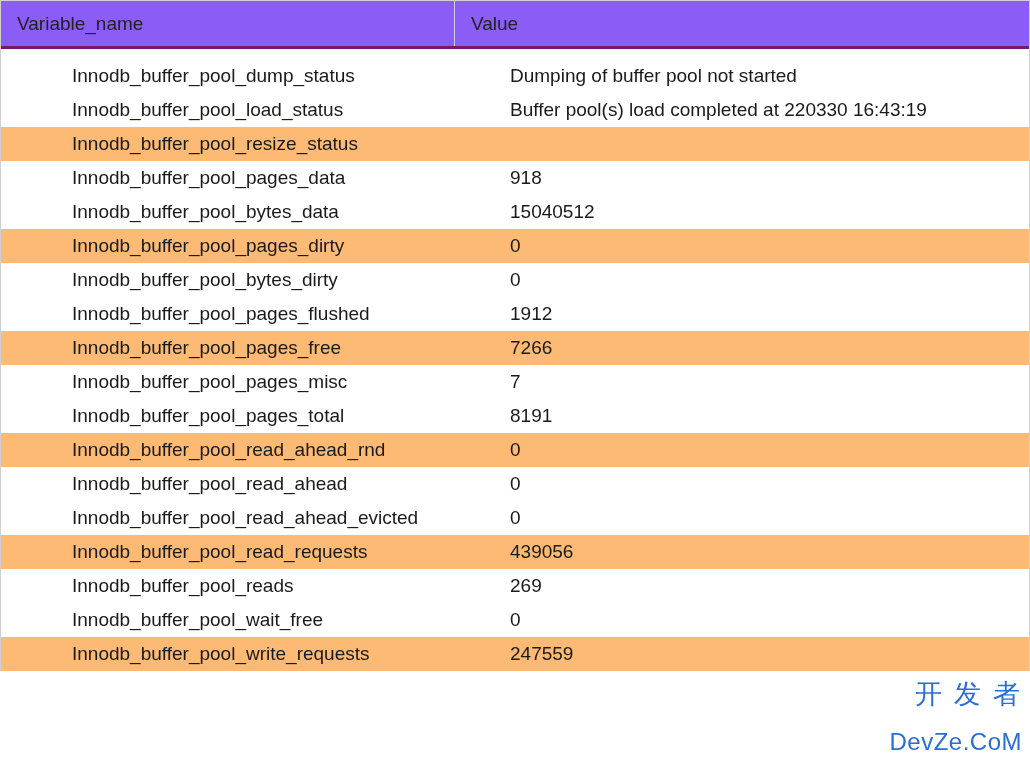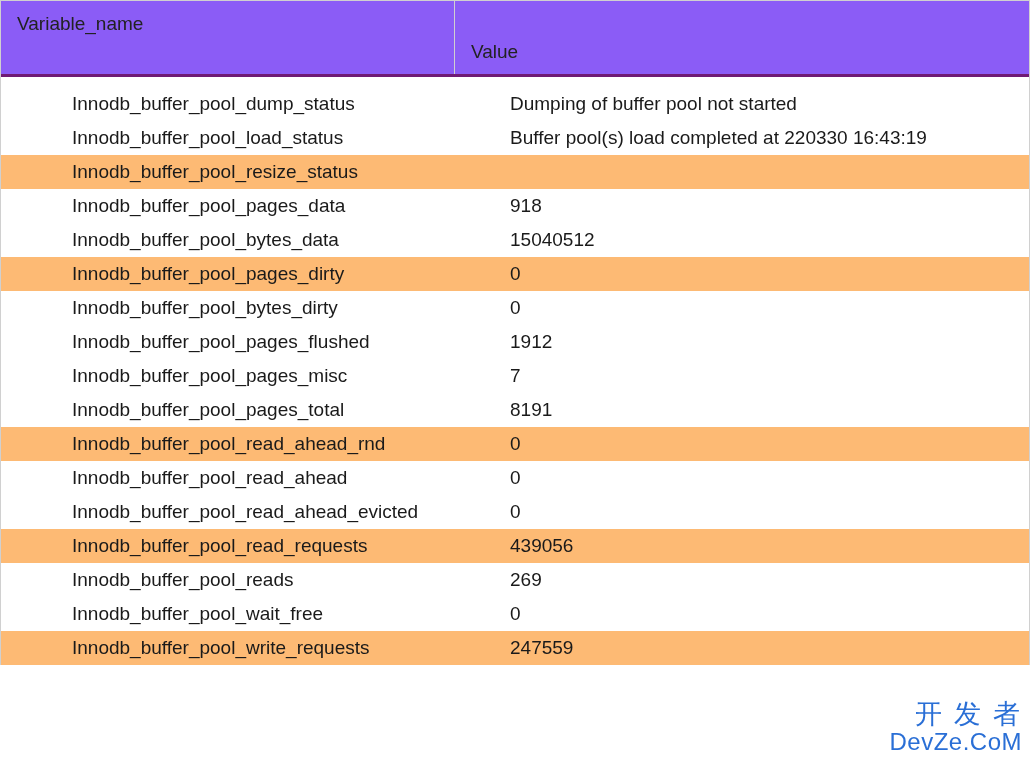--- a/index.html
+++ b/index.html
@@ -32,21 +32,20 @@
       padding: 12px 16px 11px 16px;
       font-weight: 400;
       color: #222;
     }
     .header-cell.col-name {
       width: 454px;
       border-right: 1px solid #d0d0d0;
     }
     .header-cell.col-value {
       flex: 1;
-      margin-top: 28px;
     }
     .body {
       padding-top: 10px;
     }
     .data-row {
       display: flex;
       line-height: 1.0;
       padding-left: 47px;
     }
     .data-row.striped {
@@ -79,20 +78,21 @@
       font-size: 27px;
       letter-spacing: 12px;
       font-weight: 400;
       margin-right: -10px;
     }
     .watermark .line2 {
       color: #2a6fd6;
       font-size: 24px;
       letter-spacing: 0.5px;
       font-weight: 400;
+      margin-top: 20px;
     }
   </style>
 </head>
 <body>
 
 <div class="table-container">
   <div class="header-row">
     <div class="header-cell col-name">Variable_name</div>
     <div class="header-cell col-value">Value</div>
   </div>
@@ -121,20 +121,24 @@
         <div class="data-cell col-name">Innodb_buffer_pool_pages_dirty</div>
         <div class="data-cell col-value">0</div>
       </div>
       <div class="data-row">
         <div class="data-cell col-name">Innodb_buffer_pool_bytes_dirty</div>
         <div class="data-cell col-value">0</div>
       </div>
       <div class="data-row">
         <div class="data-cell col-name">Innodb_buffer_pool_pages_flushed</div>
         <div class="data-cell col-value">1912</div>
+      </div>
+      <div class="data-row striped">
+        <div class="data-cell col-name">Innodb_buffer_pool_pages_free</div>
+        <div class="data-cell col-value">7266</div>
       </div>
       <div class="data-row">
         <div class="data-cell col-name">Innodb_buffer_pool_pages_misc</div>
         <div class="data-cell col-value">7</div>
       </div>
       <div class="data-row">
         <div class="data-cell col-name">Innodb_buffer_pool_pages_total</div>
         <div class="data-cell col-value">8191</div>
       </div>
       <div class="data-row striped">

